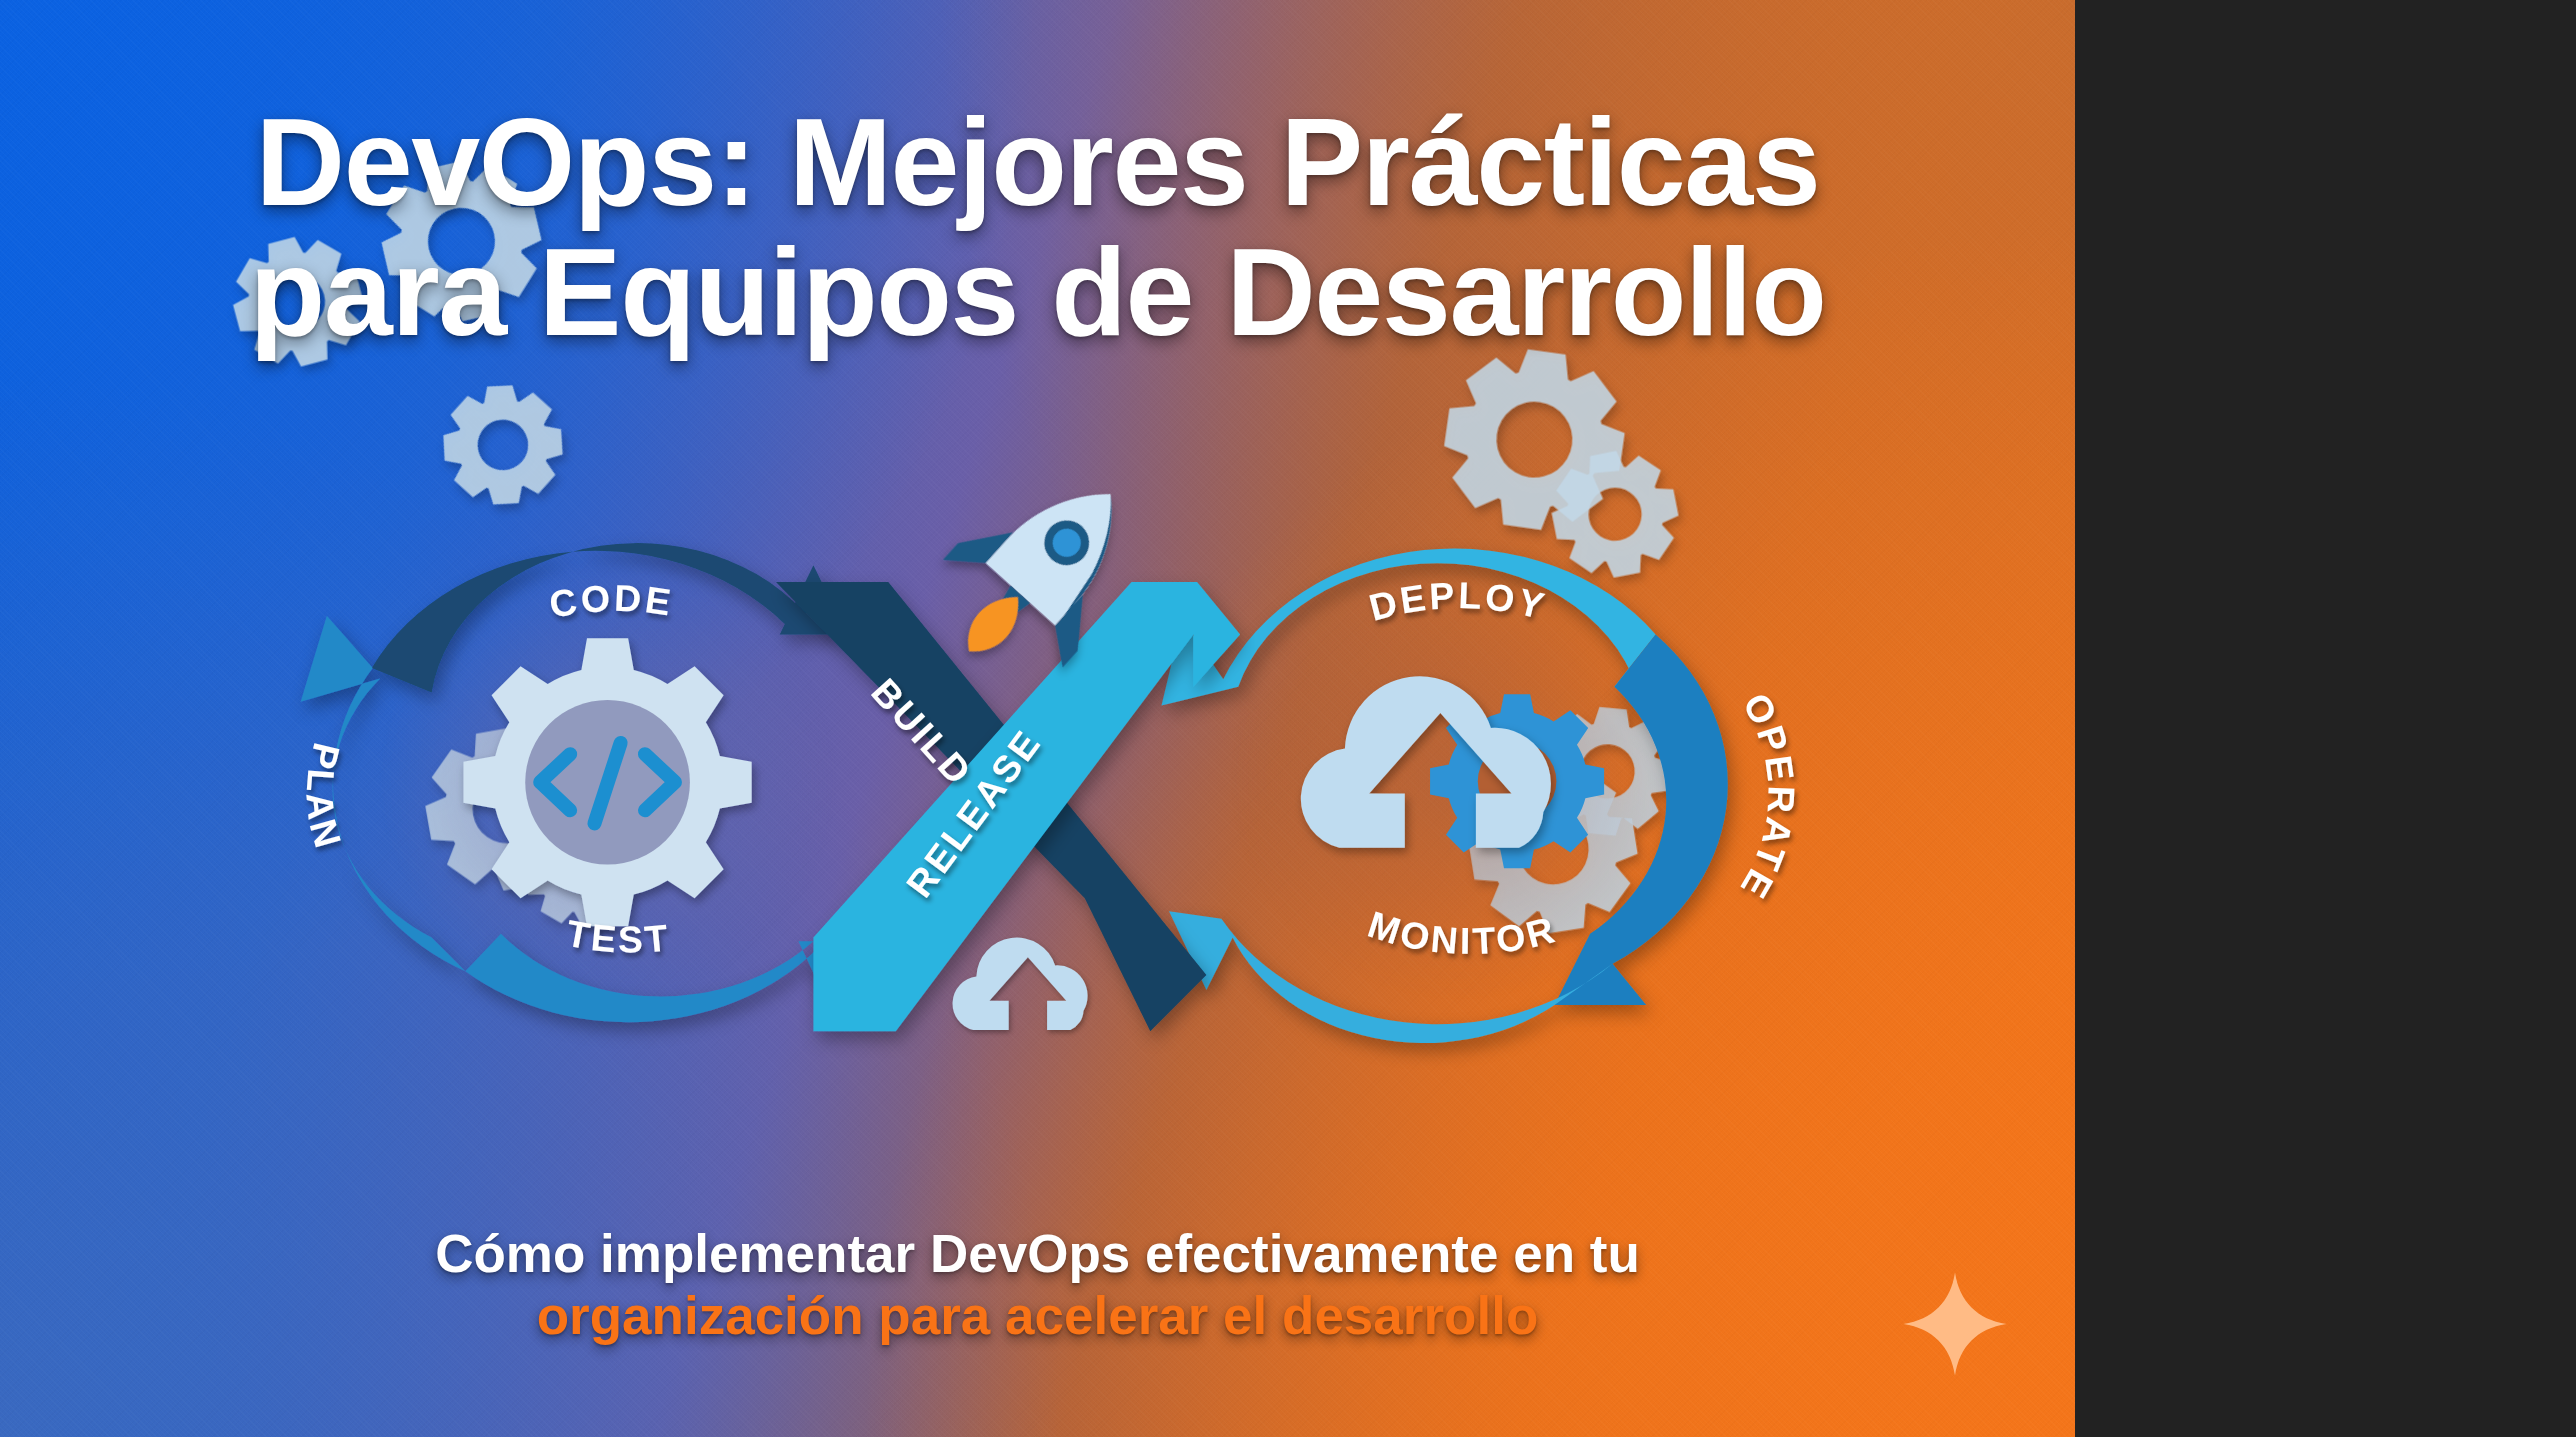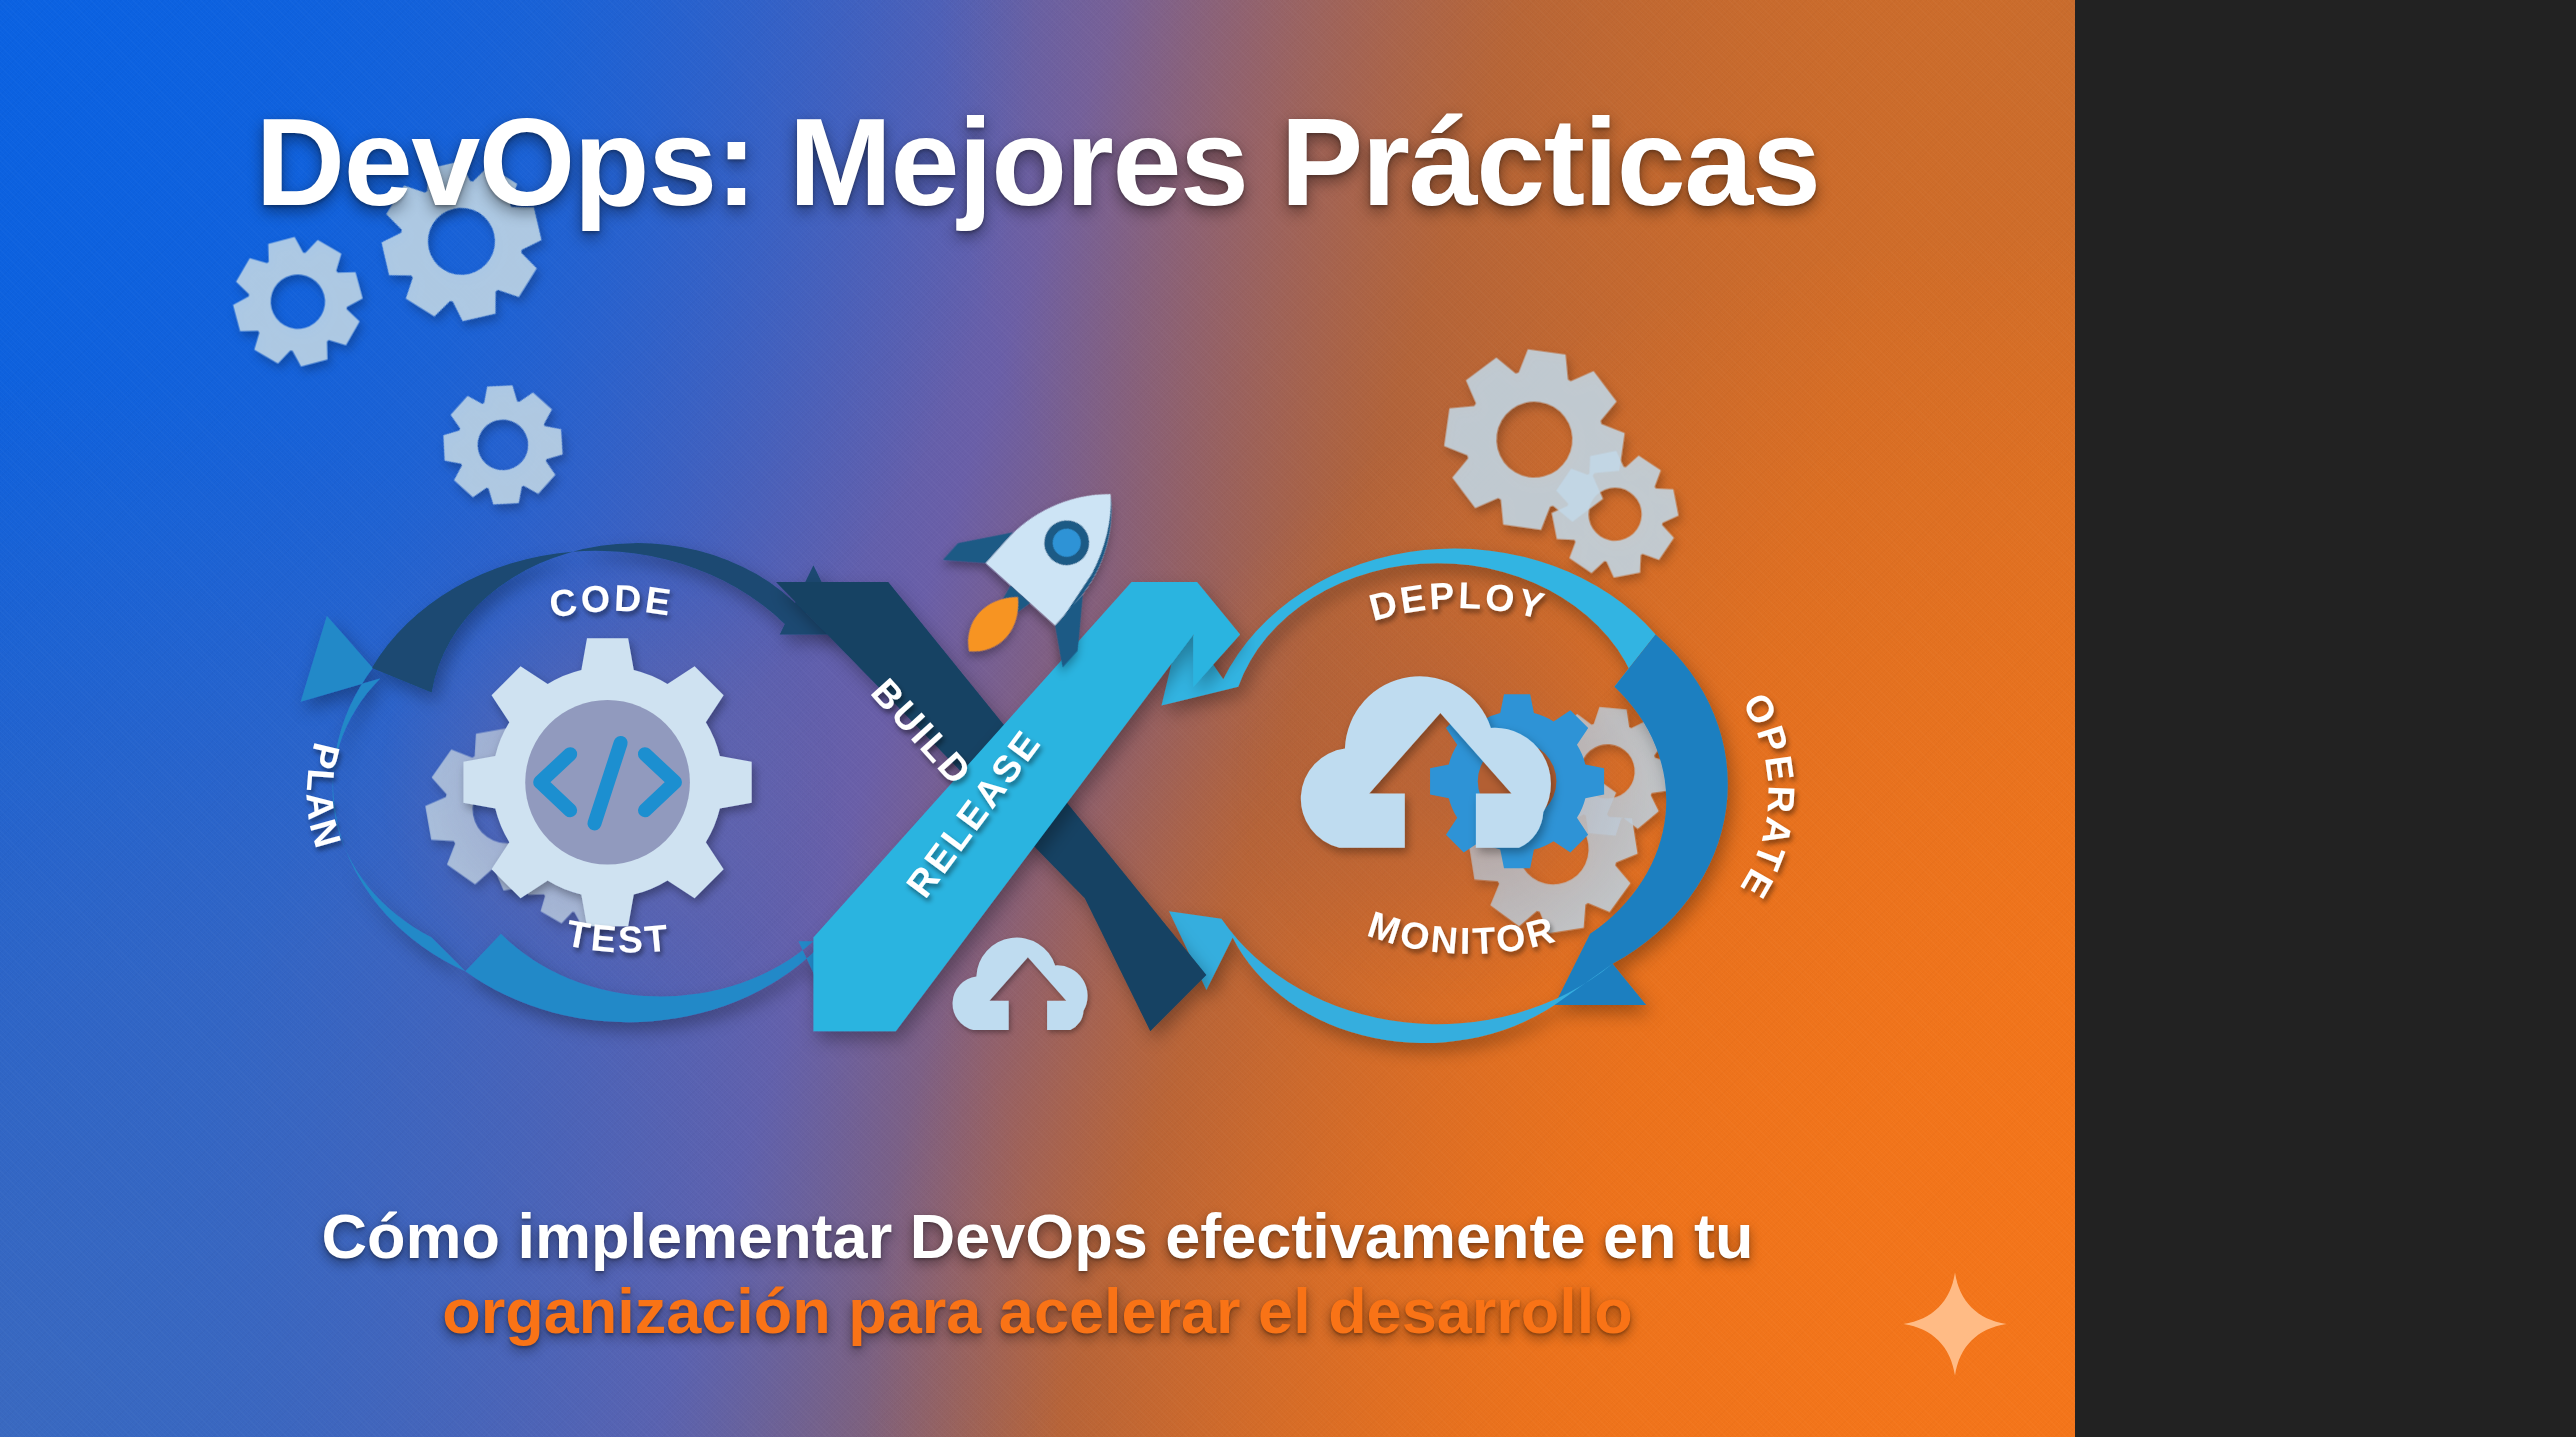--- a/index.html
+++ b/index.html
@@ -82,21 +82,21 @@
     position: absolute;
     left: 0;
     right: 0;
     bottom: 90px;
     text-align: center;
     z-index: 30;
   }
   .subtitle-line {
     display: block;
     color: #ffffff;
-    font-size: 63px;
+    font-size: 53px;
     font-weight: 600;
     line-height: 1.18;
     letter-spacing: 0px;
     text-shadow: 0 4.7px 12px rgba(0,0,0,0.40), 0 1.9px 2.8px rgba(0,0,0,0.28);
   }
 
   
   #diagram {
     position: absolute;
     left: 50%;
@@ -132,20 +132,21 @@
 
   <div class="bg-base"></div>
   <div class="bg-tl"></div>
   <div class="bg-bl"></div>
   <div class="bg-tr"></div>
   <div class="bg-br"></div>
   <div class="bg-noise"></div>
 
   <div class="title-block">
     <span class="title-line" style="color: rgb(255, 255, 255);">DevOps: Mejores Prácticas</span>
+    <span class="title-line" style="color: rgb(255, 255, 255);">para Equipos de Desarrollo</span>
   </div>
 
   <div id="diagram">
     <svg viewBox="0 0 1760 700" xmlns="http://www.w3.org/2000/svg">
       <defs>
         <filter id="dropsh" x="-25%" y="-25%" width="155%" height="155%">
           <feDropShadow dx="5" dy="9" stdDeviation="9" flood-color="#000000" flood-opacity="0.30"></feDropShadow>
         </filter>
         <filter id="dropsh-sm" x="-40%" y="-40%" width="190%" height="190%">
           <feDropShadow dx="3" dy="5" stdDeviation="5" flood-color="#000000" flood-opacity="0.33"></feDropShadow>

